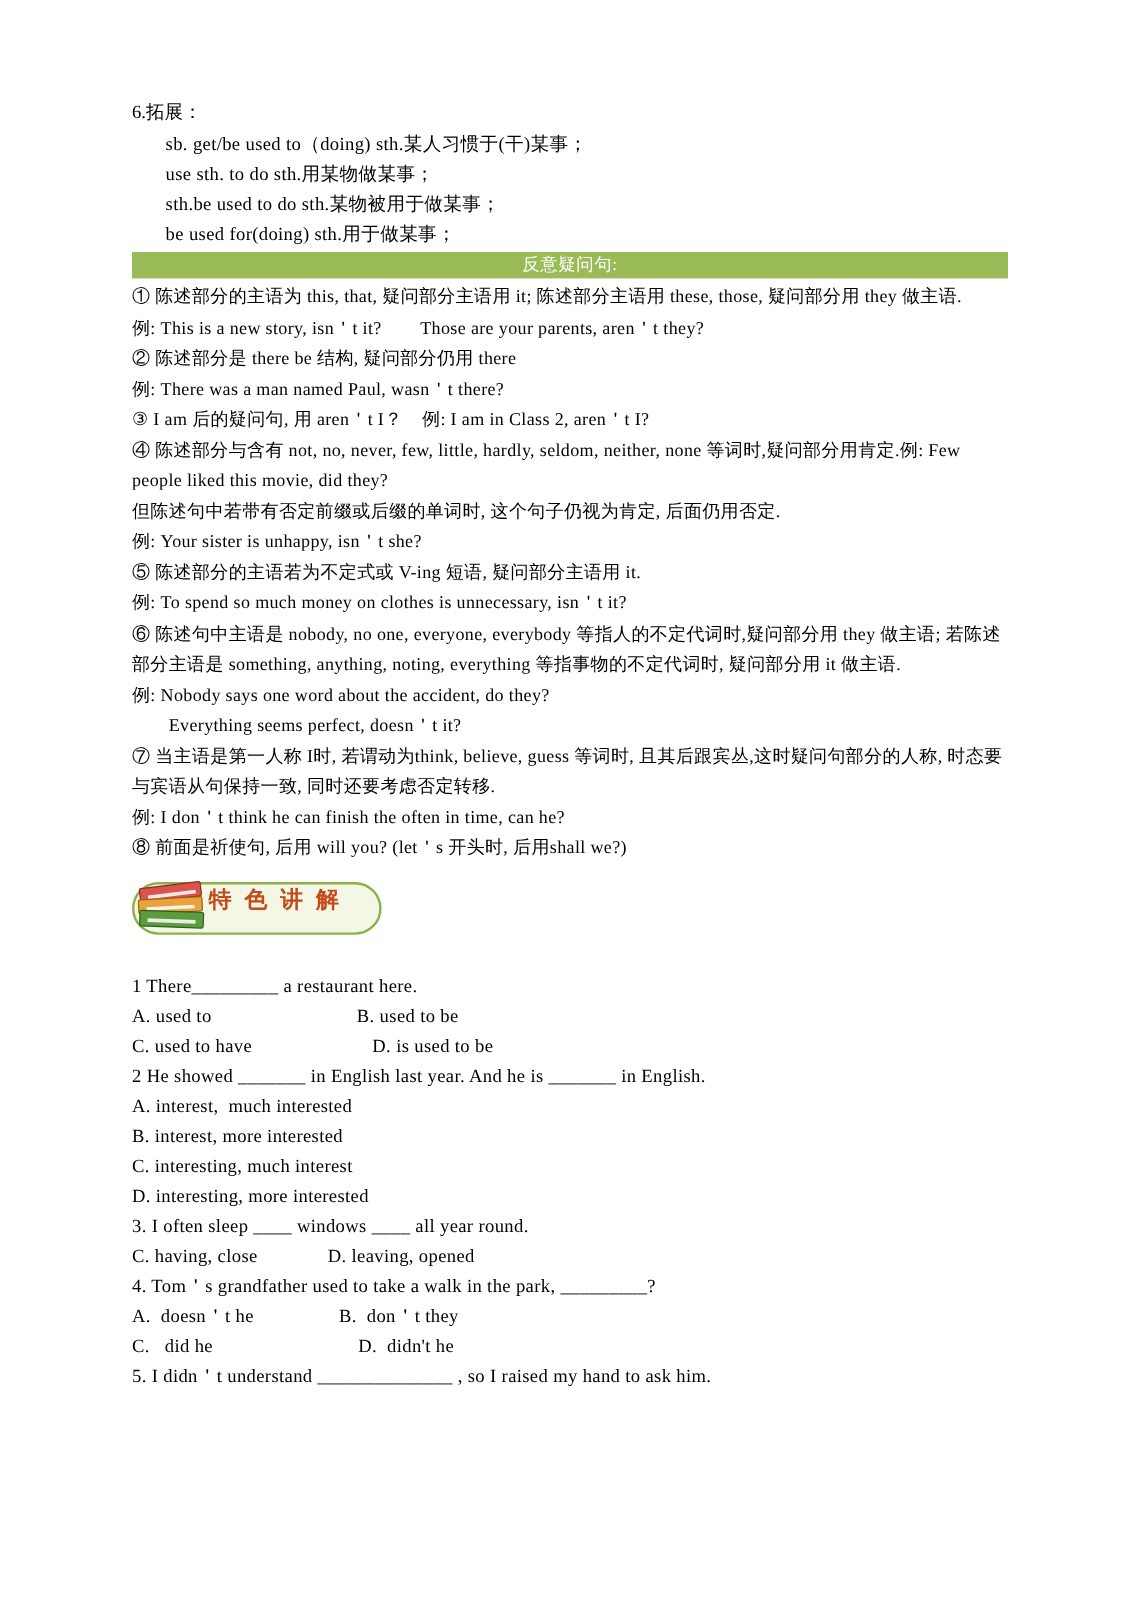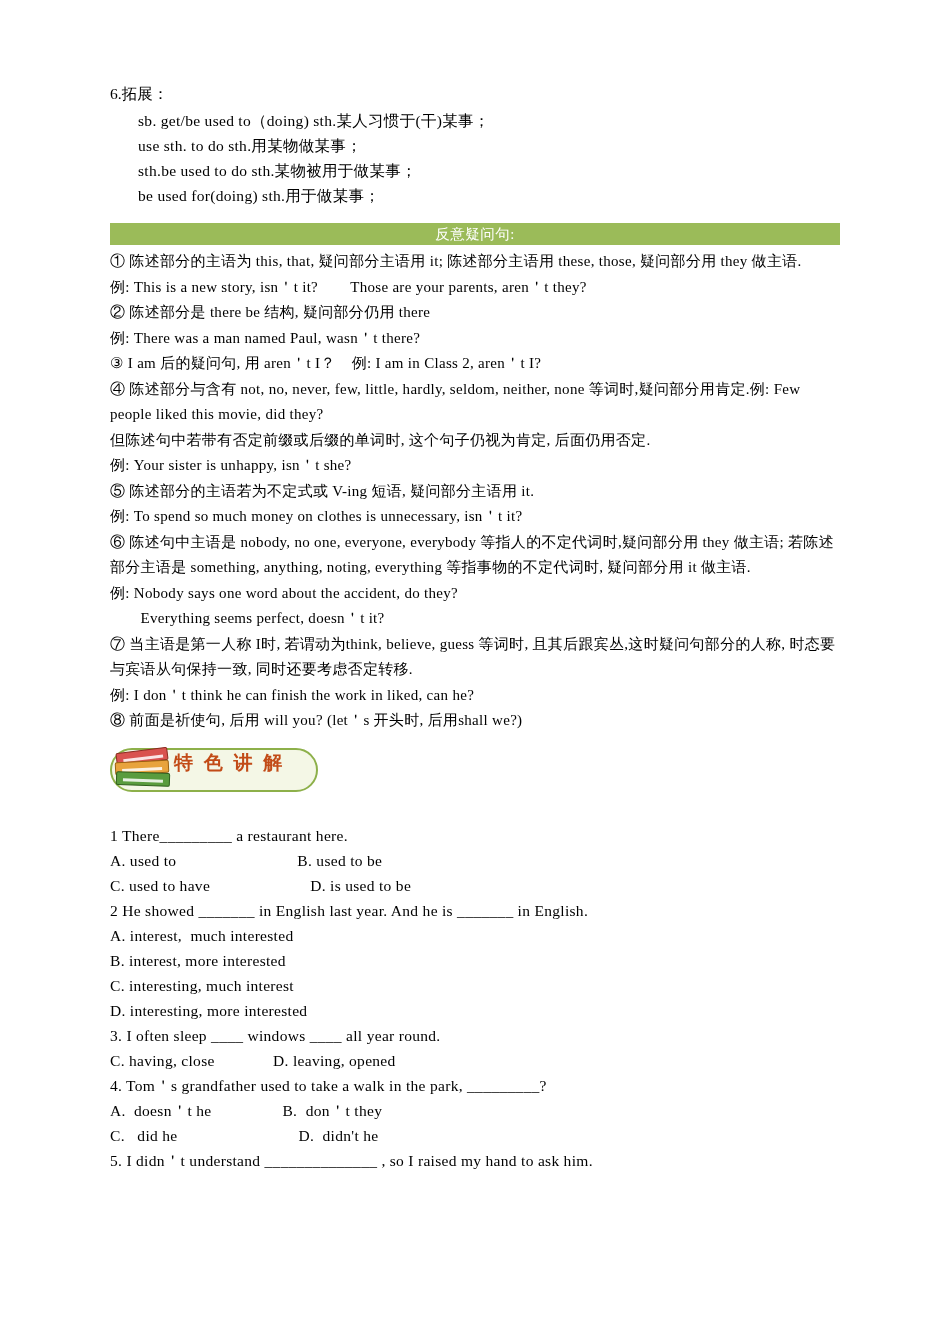--- a/index.html
+++ b/index.html
@@ -33,21 +33,21 @@
     margin-bottom: 2px;
   }
   .indent1 { padding-left: 28px; }
   .green-bar {
     background: #9bbb59;
     color: #ffffff;
     text-align: center;
     font-size: 14.5px;
     line-height: 22px;
     height: 22px;
-    margin-top: 15px;
+    margin-top: 2px;
     margin-bottom: 4px;
     letter-spacing: 0.5px;
   }
   .body-block .line {
     font-size: 15px;
     line-height: 25.5px;
   }
   
   .feature {
     margin-top: 14px;
@@ -138,21 +138,21 @@
     <div class="line">③ I am 后的疑问句, 用 aren＇t I？    例: I am in Class 2, aren＇t I?</div>
     <div class="line">④ 陈述部分与含有 not, no, never, few, little, hardly, seldom, neither, none 等词时,疑问部分用肯定.例: Few people liked this movie, did they?</div>
     <div class="line">但陈述句中若带有否定前缀或后缀的单词时, 这个句子仍视为肯定, 后面仍用否定.</div>
     <div class="line">例: Your sister is unhappy, isn＇t she?</div>
     <div class="line">⑤ 陈述部分的主语若为不定式或 V-ing 短语, 疑问部分主语用 it.</div>
     <div class="line">例: To spend so much money on clothes is unnecessary, isn＇t it?</div>
     <div class="line">⑥ 陈述句中主语是 nobody, no one, everyone, everybody 等指人的不定代词时,疑问部分用 they 做主语; 若陈述部分主语是 something, anything, noting, everything 等指事物的不定代词时, 疑问部分用 it 做主语.</div>
     <div class="line">例: Nobody says one word about the accident, do they?</div>
     <div class="line">　　Everything seems perfect, doesn＇t it?</div>
     <div class="line">⑦ 当主语是第一人称 I时, 若谓动为think, believe, guess 等词时, 且其后跟宾丛,这时疑问句部分的人称, 时态要与宾语从句保持一致, 同时还要考虑否定转移.</div>
-    <div class="line">例: I don＇t think he can finish the work in liked, can he?</div>
+    <div class="line">例: I don＇t think he can finish the often in time, can he?</div>
     <div class="line">⑧ 前面是祈使句, 后用 will you? (let＇s 开头时, 后用shall we?)</div>
   </div>
 
   <div class="feature">
     <div class="feature-badge">
       <div class="books">
         <div class="book book1">
             <div class="book-page"></div>
           </div>
         <div class="book book2">

